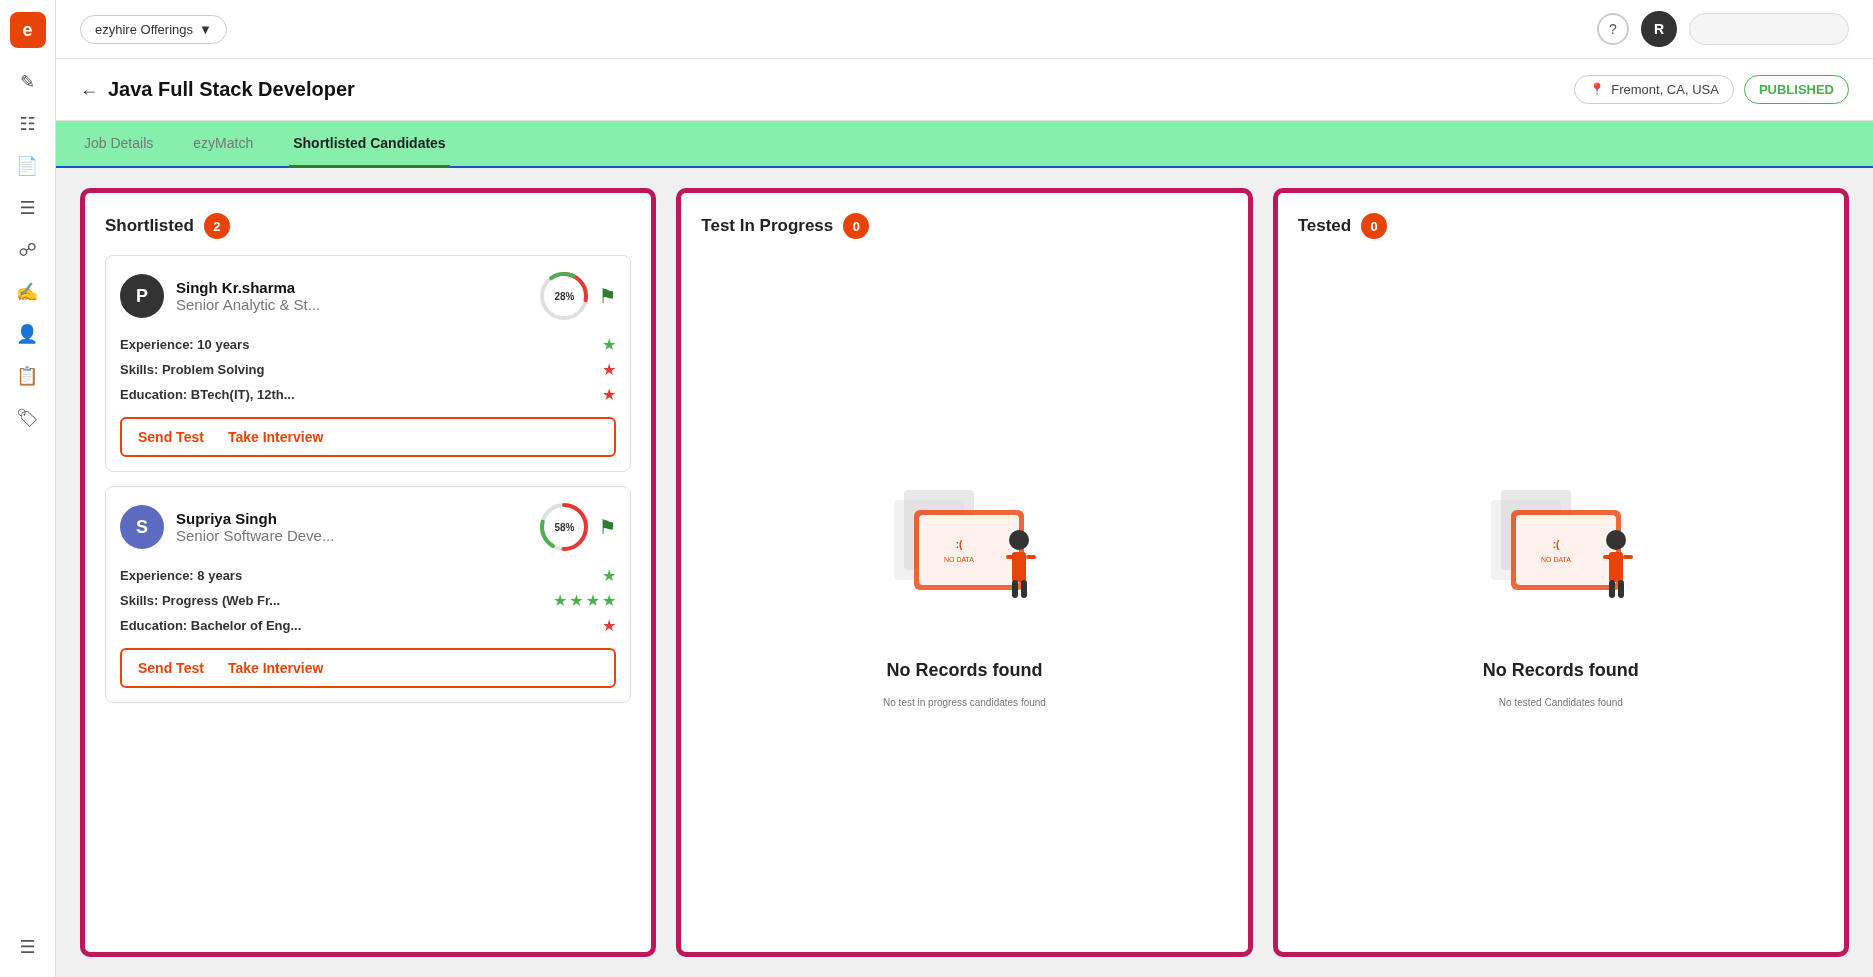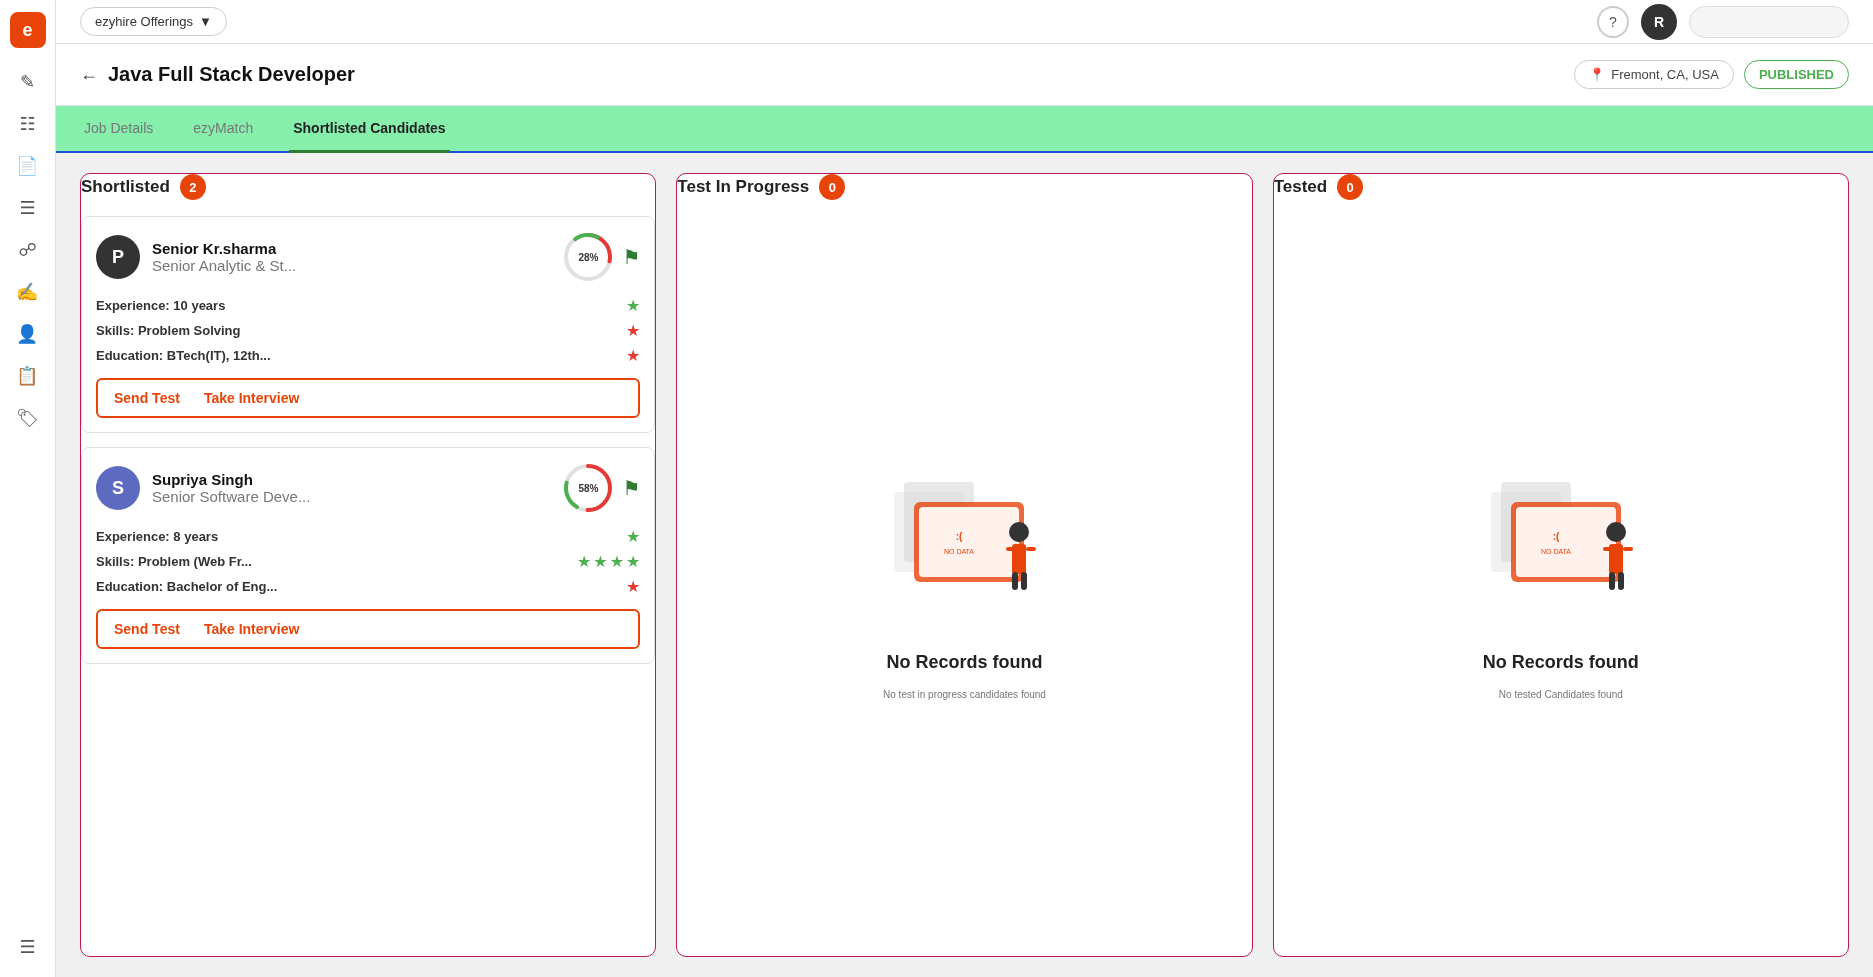--- a/index.html
+++ b/index.html
@@ -10,21 +10,21 @@
     
     .sidebar { width: 56px; background: #fff; border-right: 1px solid #e0e0e0; display: flex; flex-direction: column; align-items: center; padding: 12px 0; gap: 6px; }
     .sidebar-logo { width: 36px; height: 36px; background: #e8440a; border-radius: 8px; display: flex; align-items: center; justify-content: center; color: #fff; font-weight: bold; font-size: 18px; margin-bottom: 10px; }
     .sidebar-icon { width: 36px; height: 36px; display: flex; align-items: center; justify-content: center; border-radius: 6px; cursor: pointer; color: #555; font-size: 18px; }
     .sidebar-spacer { flex: 1; }
 
     
     .main-content { flex: 1; display: flex; flex-direction: column; overflow: hidden; }
 
     
-    .topbar { background: #fff; border-bottom: 1px solid #e0e0e0; padding: 0 24px; height: 44px; display: flex; align-items: center; justify-content: space-between; }
+    .topbar { background: #fff; border-bottom: 1px solid #e0e0e0; padding: 0 24px; height: 59px; display: flex; align-items: center; justify-content: space-between; }
     .topbar-left { display: flex; align-items: center; gap: 12px; }
     .offerings-btn { border: 1px solid #ccc; border-radius: 20px; padding: 6px 14px; background: #fff; cursor: pointer; font-size: 13px; display: flex; align-items: center; gap: 6px; color: #333; }
     .topbar-right { display: flex; align-items: center; gap: 12px; }
     .help-btn { width: 32px; height: 32px; border-radius: 50%; border: 2px solid #ccc; display: flex; align-items: center; justify-content: center; font-size: 14px; color: #555; cursor: pointer; }
     .avatar { width: 36px; height: 36px; border-radius: 50%; background: #333; color: #fff; display: flex; align-items: center; justify-content: center; font-size: 14px; font-weight: bold; }
     .topbar-search { width: 160px; height: 32px; border: 1px solid #ddd; border-radius: 16px; background: #f5f5f5; }
 
     
     .page-header { background: #fff; padding: 16px 24px; border-bottom: 1px solid #e0e0e0; display: flex; align-items: center; justify-content: space-between; }
     .page-title-group { display: flex; align-items: center; gap: 10px; }
@@ -36,21 +36,21 @@
 
     
     .tabs-bar { background: #86efac; padding: 0 24px; border-bottom: 2px solid #1d4ed8; display: flex; gap: 32px; }
     .tab { padding: 14px 4px; font-size: 14px; color: #777; cursor: pointer; border-bottom: 3px solid transparent; margin-bottom: -2px; }
     .tab.active { color: #222; font-weight: 600; border-bottom: 3px solid #2e7d32; }
 
     
     .content-area { flex: 1; padding: 20px 24px; display: flex; gap: 20px; overflow: hidden; }
 
     
-    .column-card { background: #fff; border-radius: 10px; border: 1px solid #be185d; flex: 1; display: flex; flex-direction: column; overflow: hidden; }
+    .column-card { background: #fff; border-radius: 10px; border: 5px solid #be185d; flex: 1; display: flex; flex-direction: column; overflow: hidden; padding: 20px; }
 
     .column-header { display: flex; align-items: center; gap: 10px; margin-bottom: 16px; }
     .column-title { font-size: 17px; font-weight: 700; color: #222; }
     .count-badge { background: #e8440a; color: #fff; border-radius: 50%; width: 26px; height: 26px; display: flex; align-items: center; justify-content: center; font-size: 13px; font-weight: 700; }
     .count-badge-zero { background: #e8440a; color: #fff; border-radius: 50%; width: 26px; height: 26px; display: flex; align-items: center; justify-content: center; font-size: 13px; font-weight: 700; }
 
     
     .candidate-card { border: 1px solid #e0e0e0; border-radius: 8px; padding: 14px; margin-bottom: 14px; }
     .candidate-top { display: flex; align-items: center; gap: 12px; margin-bottom: 10px; }
     .candidate-avatar { width: 44px; height: 44px; border-radius: 50%; display: flex; align-items: center; justify-content: center; font-size: 18px; font-weight: 700; color: #fff; flex-shrink: 0; }
@@ -152,21 +152,21 @@
           <span class="column-title">Shortlisted</span>
           <div class="count-badge">2</div>
         </div>
 
         <div class="candidate-card">
           <div class="candidate-top">
             <div class="candidate-avatar avatar-p">
               <span>P</span>
             </div>
             <div class="candidate-info">
-              <div class="candidate-name">Senior Kr.sharma</div>
+              <div class="candidate-name">Singh Kr.sharma</div>
               <div class="candidate-role">Senior Analytic &amp; St...</div>
             </div>
             <div class="candidate-score-wrap">
               <div class="score-circle">
                 <svg width="52" height="52" viewBox="0 0 52 52">
                   <circle cx="26" cy="26" r="22" fill="none" stroke="#e0e0e0" stroke-width="4"></circle>
                   <circle cx="26" cy="26" r="22" fill="none" stroke="#e53935" stroke-width="4" stroke-dasharray="138.2" stroke-dashoffset="99.5" stroke-linecap="round"></circle>
                   <circle cx="26" cy="26" r="22" fill="none" stroke="#4caf50" stroke-width="4" stroke-dasharray="138.2" stroke-dashoffset="114.6" stroke-linecap="round" transform="rotate(-35.6, 26, 26)"></circle>
                 </svg>
                 <div class="score-text">28%</div>
@@ -222,21 +222,21 @@
             </div>
           </div>
           <div class="candidate-details">
             <div class="detail-row">
               <span class="detail-label"><span>Experience: </span><span>8 years</span></span>
               <div class="stars">
                 <span class="star star-green">★</span>
               </div>
             </div>
             <div class="detail-row">
-              <span class="detail-label"><span>Skills: </span><span>Problem (Web Fr...</span></span>
+              <span class="detail-label"><span>Skills: </span><span>Progress (Web Fr...</span></span>
               <div class="stars">
                 <span class="star star-green">★</span>
                 <span class="star star-green">★</span>
                 <span class="star star-green">★</span>
                 <span class="star star-green">★</span>
               </div>
             </div>
             <div class="detail-row">
               <span class="detail-label"><span>Education: </span><span>Bachelor of Eng...</span></span>
               <div class="stars">

